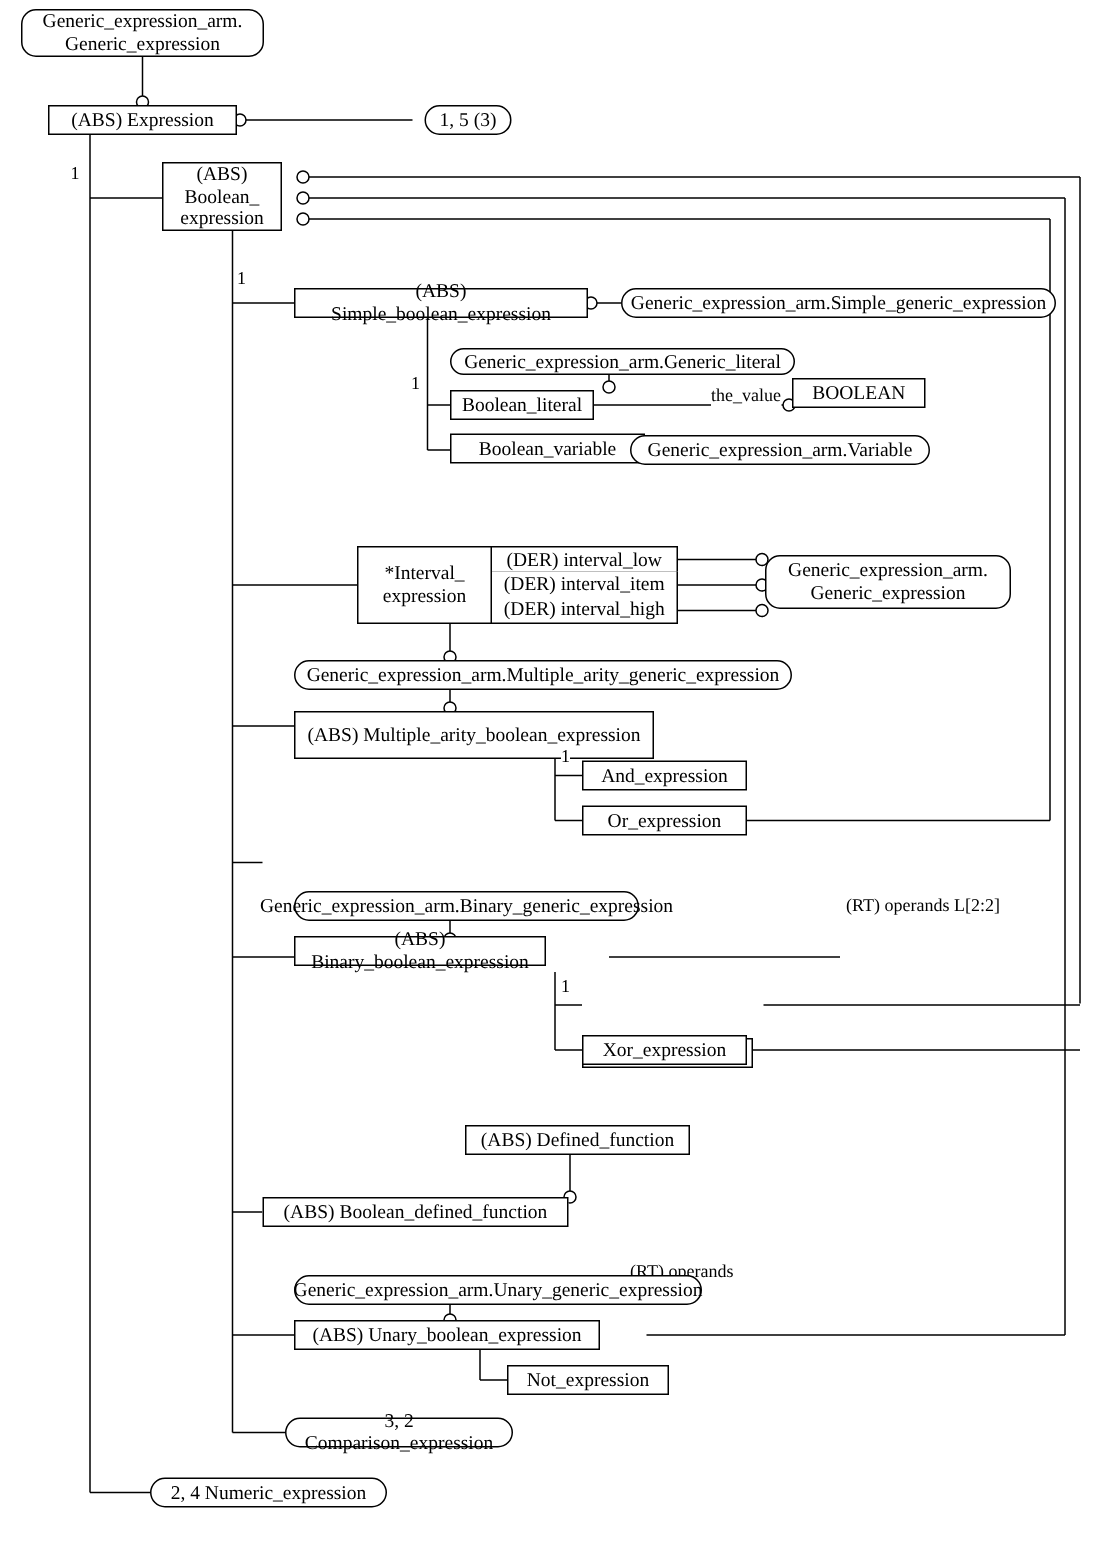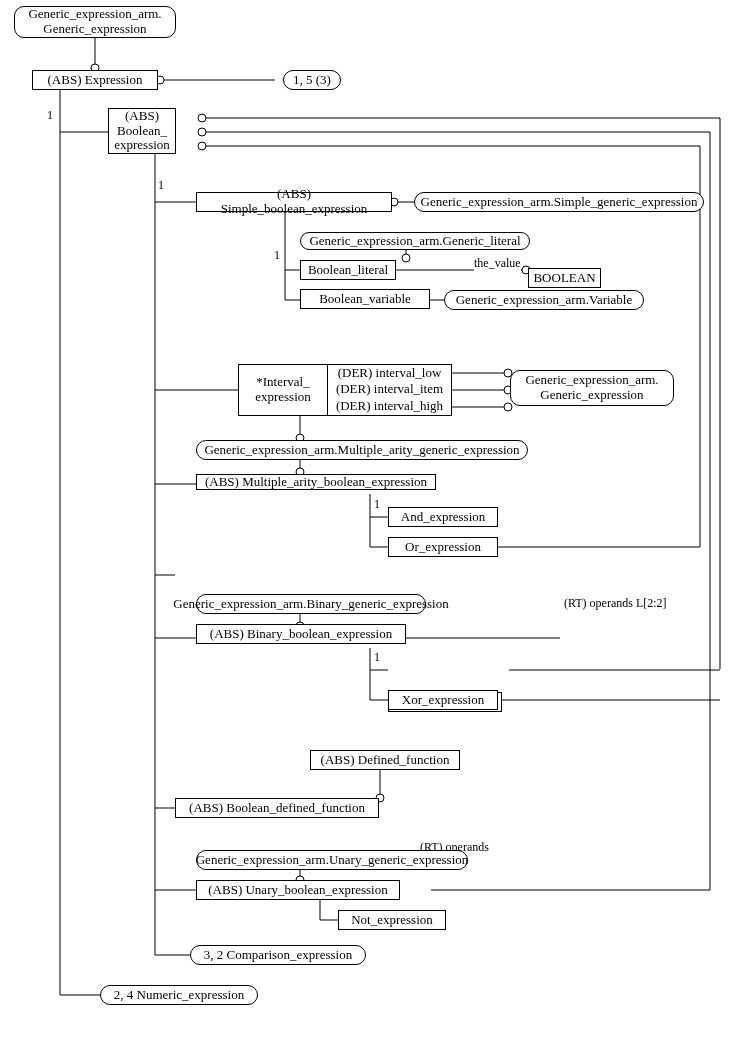--- a/index.html
+++ b/index.html
@@ -154,60 +154,60 @@
   <line x1="155" y1="890" x2="196" y2="890"></line>
 
 </svg>
 
 <div class="pill" style="left:14px;top:6px;width:162px;height:32px;white-space:pre">Generic_expression_arm.
 Generic_expression</div>
 
 <div class="box" style="left:32px;top:70px;width:126px;height:20px">(ABS) Expression</div>
 <div class="pill" style="left:283px;top:70px;width:58px;height:20px">1, 5 (3)</div>
 
-<div class="box" style="left:108px;top:108px;width:68px;height:46px;white-space:pre">(ABS)
+<div class="box" style="left:108px;top:108px;width:80px;height:46px;white-space:pre">(ABS)
 Boolean_
 expression</div>
 
 <div class="label" style="left:47px;top:108px">1</div>
 <div class="label" style="left:158px;top:178px">1</div>
 
 <div class="box" style="left:196px;top:192px;width:196px;height:20px">(ABS) Simple_boolean_expression</div>
 <div class="pill" style="left:414px;top:192px;width:290px;height:20px">Generic_expression_arm.Simple_generic_expression</div>
 <div class="pill" style="left:300px;top:232px;width:230px;height:18px">Generic_expression_arm.Generic_literal</div>
 <div class="label" style="left:274px;top:248px">1</div>
 <div class="box" style="left:300px;top:260px;width:96px;height:20px">Boolean_literal</div>
 <div class="label" style="left:474px;top:256px">the_value</div>
-<div class="box" style="left:528px;top:268px;width:73px;height:20px">BOOLEAN</div>
+<div class="box" style="left:528px;top:252px;width:89px;height:20px">BOOLEAN</div>
 <div class="box" style="left:300px;top:289px;width:130px;height:20px">Boolean_variable</div>
-<div class="pill" style="left:444px;top:290px;width:200px;height:20px">Generic_expression_arm.Variable</div>
+<div class="pill" style="left:420px;top:290px;width:200px;height:20px">Generic_expression_arm.Variable</div>
 
 <div class="box" style="left:238px;top:364px;width:90px;height:52px;white-space:pre">*Interval_
 expression</div>
 <div class="box" style="left:328px;top:364px;width:124px;height:18px;border-left:none">(DER) interval_low</div>
 <div class="box" style="left:328px;top:381px;width:124px;height:18px;border-left:none;border-top:none">(DER) interval_item</div>
 <div class="box" style="left:328px;top:398px;width:124px;height:18px;border-left:none;border-top:none">(DER) interval_high</div>
 <div class="pill" style="left:510px;top:370px;width:164px;height:36px;white-space:pre">Generic_expression_arm.
 Generic_expression</div>
 
 <div class="pill" style="left:196px;top:440px;width:332px;height:20px">Generic_expression_arm.Multiple_arity_generic_expression</div>
-<div class="box" style="left:196px;top:474px;width:240px;height:16px">(ABS) Multiple_arity_boolean_expression</div>
+<div class="box" style="left:196px;top:474px;width:240px;height:32px">(ABS) Multiple_arity_boolean_expression</div>
 <div class="label" style="left:374px;top:497px">1</div>
 <div class="box" style="left:388px;top:507px;width:110px;height:20px">And_expression</div>
 <div class="box" style="left:388px;top:537px;width:110px;height:20px">Or_expression</div>
 
 <div class="pill" style="left:196px;top:594px;width:230px;height:20px">Generic_expression_arm.Binary_generic_expression</div>
-<div class="box" style="left:196px;top:624px;width:210px;height:20px">(ABS) Binary_boolean_expression</div>
+<div class="box" style="left:196px;top:624px;width:168px;height:20px">(ABS) Binary_boolean_expression</div>
 <div class="label" style="left:374px;top:650px">1</div>
 <div class="box" style="left:388px;top:692px;width:114px;height:20px">Equals_expression</div>
 <div class="box" style="left:388px;top:690px;width:110px;height:20px">Xor_expression</div>
 <div class="label" style="left:564px;top:596px">(RT) operands L[2:2]</div>
 
 <div class="box" style="left:310px;top:750px;width:150px;height:20px">(ABS) Defined_function</div>
 <div class="box" style="left:175px;top:798px;width:204px;height:20px">(ABS) Boolean_defined_function</div>
 
 <div class="label" style="left:420px;top:840px">(RT) operands</div>
 <div class="pill" style="left:196px;top:850px;width:272px;height:20px">Generic_expression_arm.Unary_generic_expression</div>
 <div class="box" style="left:196px;top:880px;width:204px;height:20px">(ABS) Unary_boolean_expression</div>
 <div class="box" style="left:338px;top:910px;width:108px;height:20px">Not_expression</div>
 
-<div class="pill" style="left:190px;top:945px;width:176px;height:20px">3, 2 Comparison_expression</div>
+<div class="pill" style="left:190px;top:945px;width:152px;height:20px">3, 2 Comparison_expression</div>
 <div class="pill" style="left:100px;top:985px;width:158px;height:20px">2, 4 Numeric_expression</div>
 
 </body></html>

